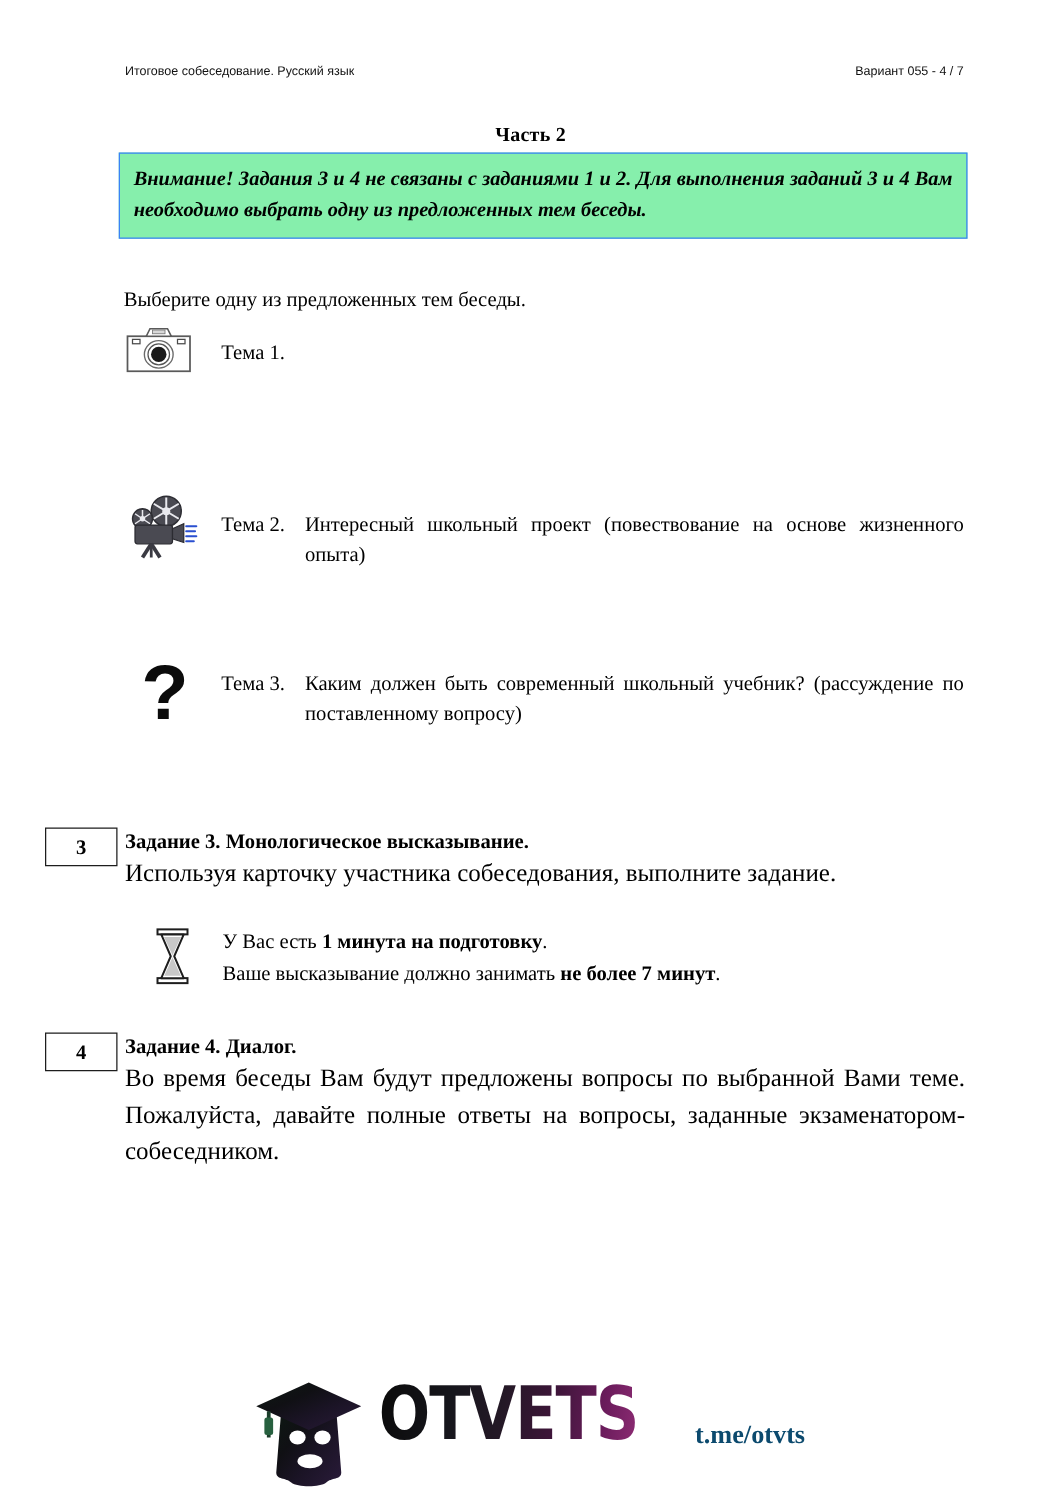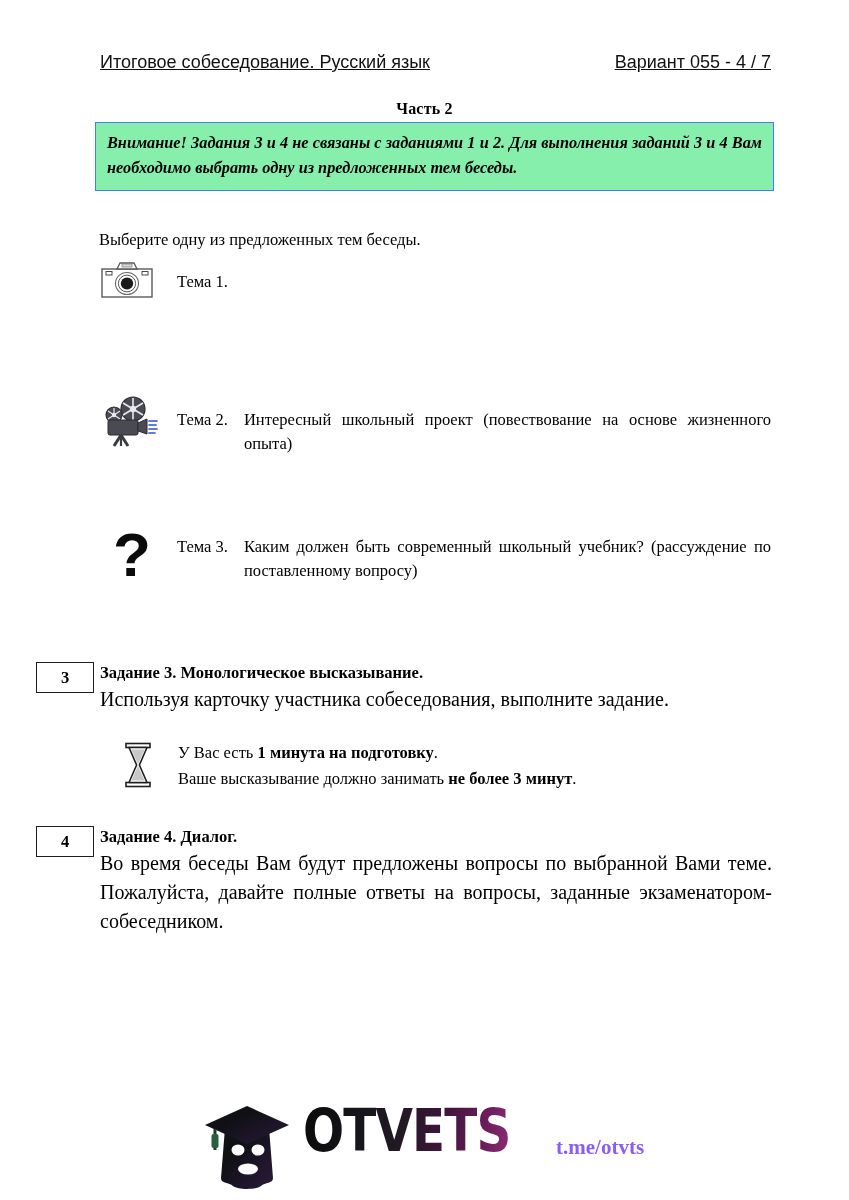--- a/index.html
+++ b/index.html
@@ -26,24 +26,23 @@
   
   .doc-header {
     position: absolute;
     top: 52px;
     left: 100px;
     right: 78px;
     display: flex;
     justify-content: space-between;
     align-items: baseline;
     font-family: "Liberation Sans", "DejaVu Sans", sans-serif;
-    font-size: 18px;
+    font-size: 10px;
     line-height: 1.2;
     color: #111;
-    text-decoration: underline;
   }
   .doc-header .hdr-right { white-space: nowrap; }
 
   
   .part-title {
     position: absolute;
     top: 100px;
     left: 0;
     right: 0;
     text-align: center;
@@ -242,21 +241,21 @@
     background-clip: text;
     color: transparent;
     -webkit-text-fill-color: transparent;
     white-space: nowrap;
   }
   .logo-sub {
     font-family: "Liberation Serif", "DejaVu Serif", serif;
     font-weight: bold;
     font-size: 21px;
     line-height: 1;
-    color: #8b5cf6;
+    color: #0c4a6e;
     margin-top: 2px;
     margin-right: 6px;
     white-space: nowrap;
   }
 </style>
 </head>
 <body>
 
 <div class="page">
 
@@ -353,21 +352,21 @@
           <svg class="icon-hourglass" viewBox="0 0 32 46">
             <rect x="4" y="1.5" width="24" height="4" fill="#ffffff" stroke="#1e1e1e" stroke-width="1.6"></rect>
             <rect x="4" y="40.5" width="24" height="4" fill="#ffffff" stroke="#1e1e1e" stroke-width="1.6"></rect>
             <path d="M7 5.5 L25 5.5 L17.4 23 L25 40.5 L7 40.5 L14.6 23 Z" fill="#ffffff" stroke="#1e1e1e" stroke-width="1.6" stroke-linejoin="round"></path>
             <path d="M9.2 7.6 L22.8 7.6 L16 22.2 Z" fill="#9a9a9a" opacity="0.55"></path>
             <path d="M16 23.8 L22.6 38.6 L9.4 38.6 Z" fill="#9a9a9a" opacity="0.55"></path>
           </svg>
         </div>
         <div class="timing-text">
           <p><span>У Вас есть </span><b class="inline">1 минута на подготовку</b><span>.</span></p>
-          <p><span>Ваше высказывание должно занимать </span><b class="inline">не более 3 минут</b><span>.</span></p>
+          <p><span>Ваше высказывание должно занимать </span><b class="inline">не более 7 минут</b><span>.</span></p>
         </div>
       </div>
     </div>
   </div>
 
   <div class="task-block" id="task-block-4">
     <div class="task-num-box">4</div>
     <div class="task-content">
       <p class="task-heading">Задание 4. Диалог.</p>
       <p class="task-line">Во время беседы Вам будут предложены вопросы по выбранной Вами теме. Пожалуйста, давайте полные ответы на вопросы, заданные экзаменатором-собеседником.</p>

